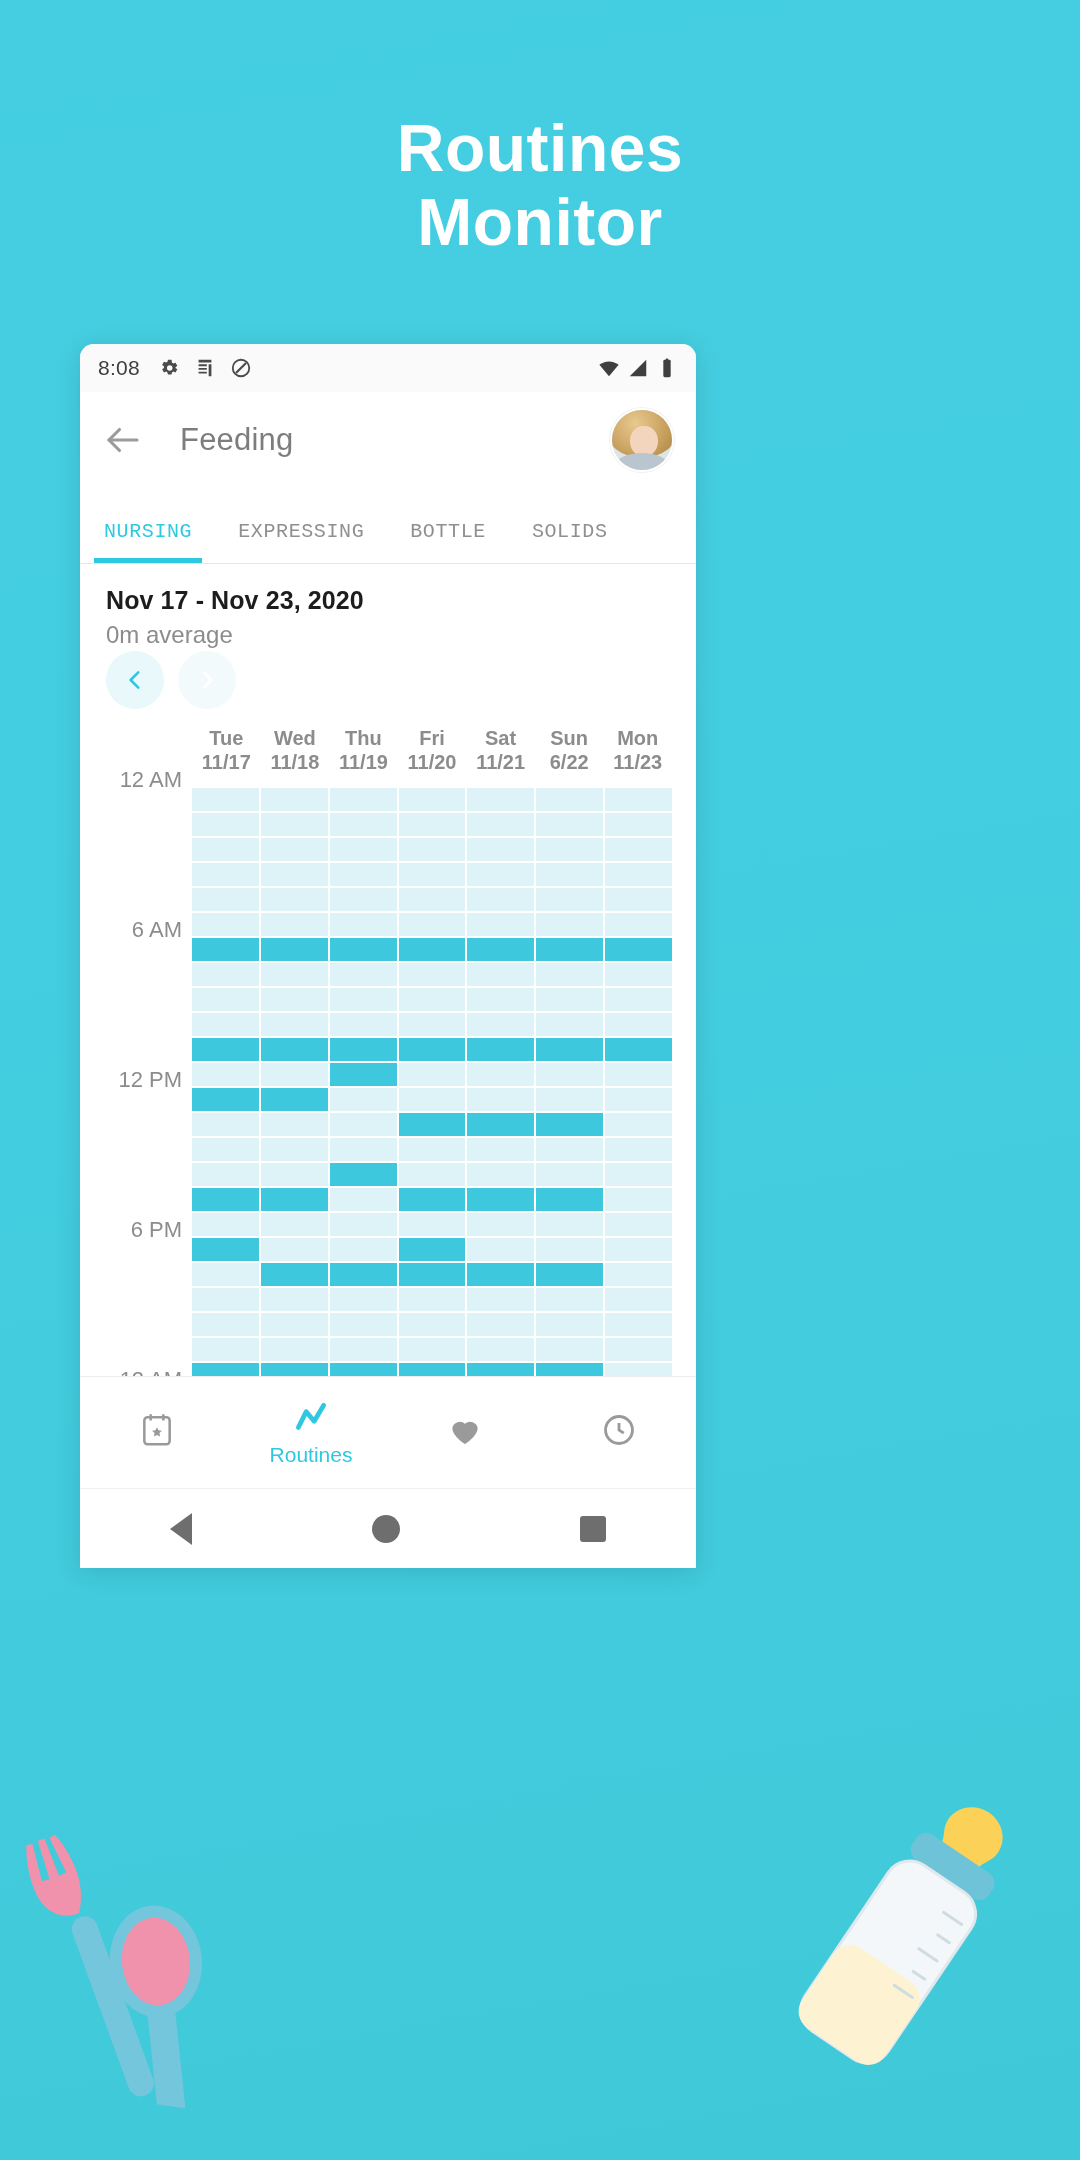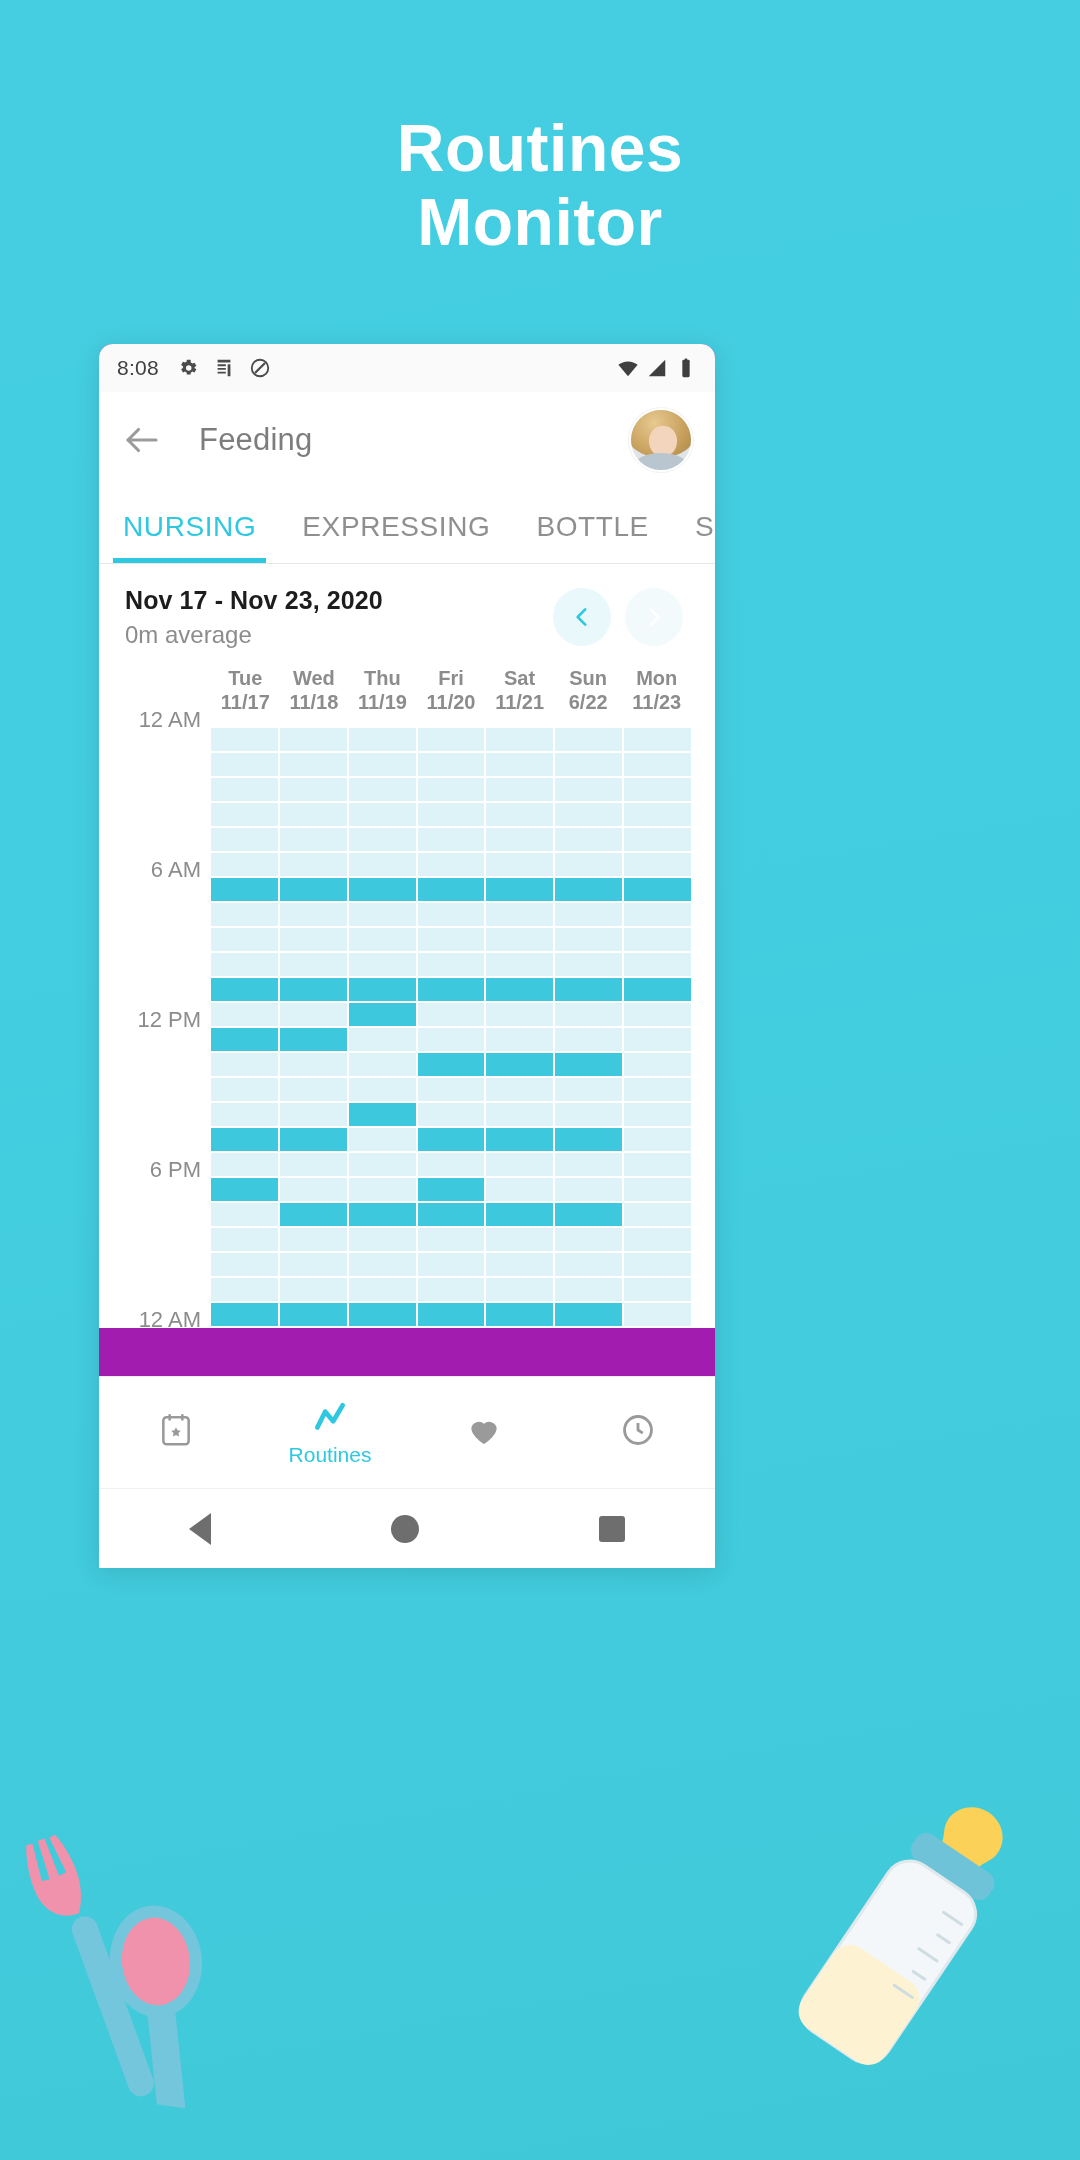--- a/index.html
+++ b/index.html
@@ -22,23 +22,23 @@
     font-size: 66px;
     font-weight: bold;
     line-height: 1.12;
     letter-spacing: 0.5px;
   }
   .promo-title span { display: block; }
 
   
   .phone {
     position: absolute;
-    left: 99px; top: 344px;
+    left: 80px; top: 344px;
     width: 616px; height: 1224px;
-    background: #a21caf;
+    background: #e5e5e5;
     border-radius: 14px 14px 0 0;
     overflow: hidden;
     box-shadow: 0 4px 26px rgba(0,0,0,0.12);
   }
 
   
   .statusbar {
     height: 48px;
     background: #fafafa;
     display: flex; align-items: center;
@@ -90,43 +90,45 @@
   .tabs {
     display:flex; align-items:flex-end;
     height: 76px;
     background:#fff;
     padding-left: 24px;
     position: relative;
     border-bottom: 1px solid #e6e6e6;
     overflow: hidden;
   }
   .tab {
-    font-size: 28px; font-weight: 500;
+    font-size: 20px; font-weight: 500;
     color:#8f8f8f;
     letter-spacing: .6px;
     padding: 0 0 20px 0;
     margin-right: 46px;
     white-space: nowrap;
     position: relative;
+    font-family: Liberation Mono, monospace;
   }
   .tab.active { color:#2ec8e0; }
   .tab.active::after {
     content:""; position:absolute; left:-10px; right:-10px; bottom:0;
     height:5px; background:#2ec8e0;
   }
 
   
   .content { padding: 0 0 0 0; background:#fff; }
   .section-title {
     font-size: 31px; color:#1d1d1d;
     padding: 26px 26px 0 26px;
   }
   .range-row {
     display:flex; align-items:flex-start;
     padding: 22px 32px 0 26px;
+    flex-direction: column;
   }
   .range-text { flex:1 1 auto; }
   .range-dates { font-size: 25px; font-weight:bold; color:#1d1d1d; letter-spacing:.1px;}
   .range-avg { font-size: 24px; color:#8c8c8c; margin-top: 6px;}
   .range-nav { display:flex; gap:14px; margin-top: 2px;}
   .nav-btn {
     width:58px; height:58px; border-radius:50%;
     background:#e8f8fb;
     display:flex; align-items:center; justify-content:center;
   }

